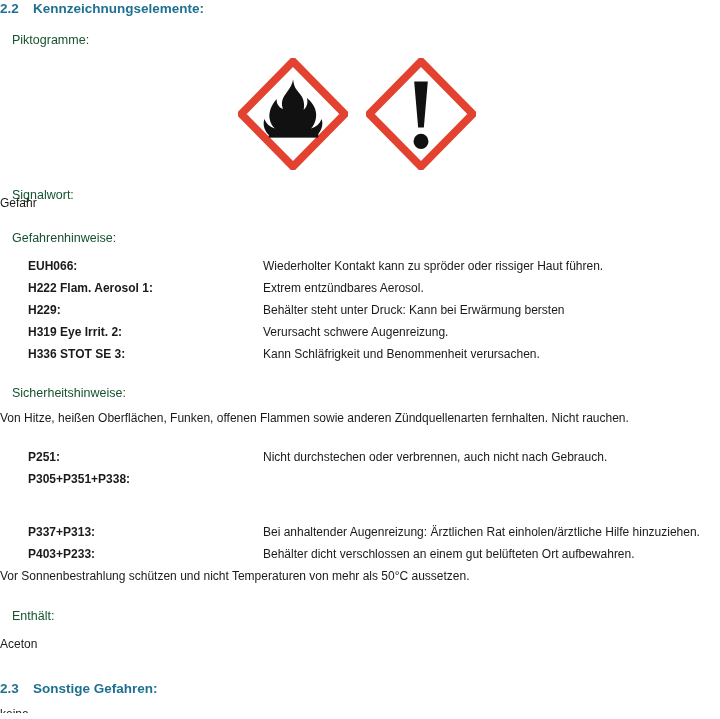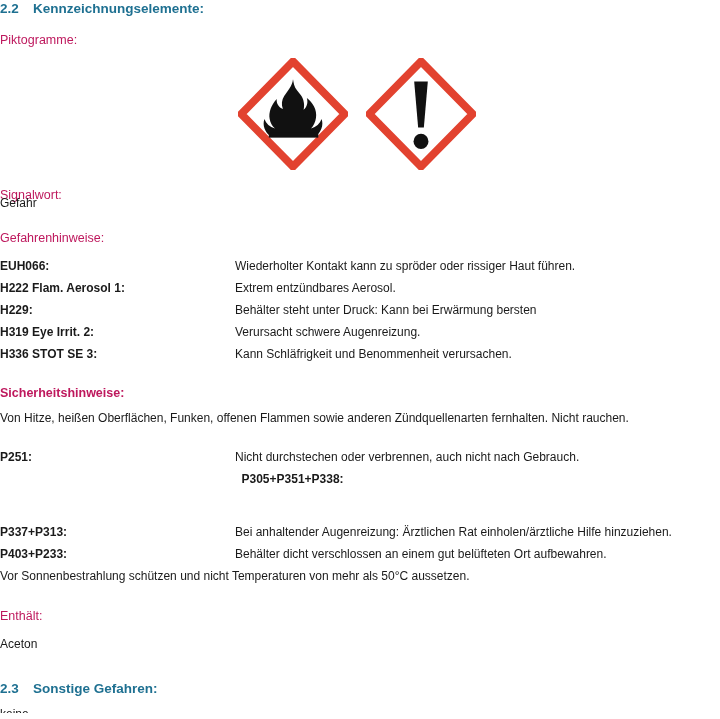--- a/index.html
+++ b/index.html
@@ -17,28 +17,29 @@
   .abs { position: absolute; left: 0; }
   .sec-heading {
     color: #1e7091;
     font-weight: bold;
     font-size: 13.5px;
     line-height: 15px;
     white-space: nowrap;
   }
   .sec-num { display: inline-block; width: 33px; }
   .subhead {
-    color: #be185d;
+    color: #14532d;
     font-size: 12.5px;
     line-height: 14px;
     white-space: nowrap;
+    margin-left: 12px;
   }
   .plain { color: #1a1a1a; }
   .row { position: absolute; left: 0; width: 718px; display: flex; align-items: flex-start; }
-  .row-label { flex: 0 0 235px; width: 235px; font-weight: bold; white-space: nowrap; }
+  .row-label { flex: 0 0 235px; width: 235px; font-weight: bold; white-space: nowrap; padding-left: 28px; }
   .row-text { flex: 1 1 auto; text-align: justify; }
   .picto-row { position: absolute; top: 58px; left: 238px; display: flex; gap: 18px; }
   .picto { width: 110px; height: 112px; display: block; }
 </style>
 </head>
 <body>
 
 <div class="page">
 
   <div class="abs sec-heading" style="top:1px;">
@@ -95,30 +96,30 @@
   </div>
   <div class="row" style="top:325px;">
     <span class="row-label">H319 Eye Irrit. 2:</span>
     <span class="row-text">Verursacht schwere Augenreizung.</span>
   </div>
   <div class="row" style="top:347px;">
     <span class="row-label">H336 STOT SE 3:</span>
     <span class="row-text">Kann Schläfrigkeit und Benommenheit verursachen.</span>
   </div>
 
-  <div class="abs subhead" style="top:386px;font-weight:bold;">Sicherheitshinweise:</div>
+  <div class="abs subhead" style="top:386px;">Sicherheitshinweise:</div>
 
   <div class="row" style="top:411px;">
     <span class="row-text">Von Hitze, heißen Oberflächen, Funken, offenen Flammen sowie anderen Zündquellenarten fernhalten. Nicht rauchen.</span>
   </div>
   <div class="row" style="top:450px;">
     <span class="row-label">P251:</span>
     <span class="row-text">Nicht durchstechen oder verbrennen, auch nicht nach Gebrauch.</span>
   </div>
-  <div class="row" style="top:472px;justify-content:center;">
+  <div class="row" style="top:472px;">
     <span class="row-label">P305+P351+P338:</span>
   </div>
   <div class="row" style="top:525px;">
     <span class="row-label">P337+P313:</span>
     <span class="row-text">Bei anhaltender Augenreizung: Ärztlichen Rat einholen/ärztliche Hilfe hinzuziehen.</span>
   </div>
   <div class="row" style="top:547px;justify-content:flex-end;">
     <span class="row-label">P403+P233:</span>
     <span class="row-text">Behälter dicht verschlossen an einem gut belüfteten Ort aufbewahren.</span>
   </div>

